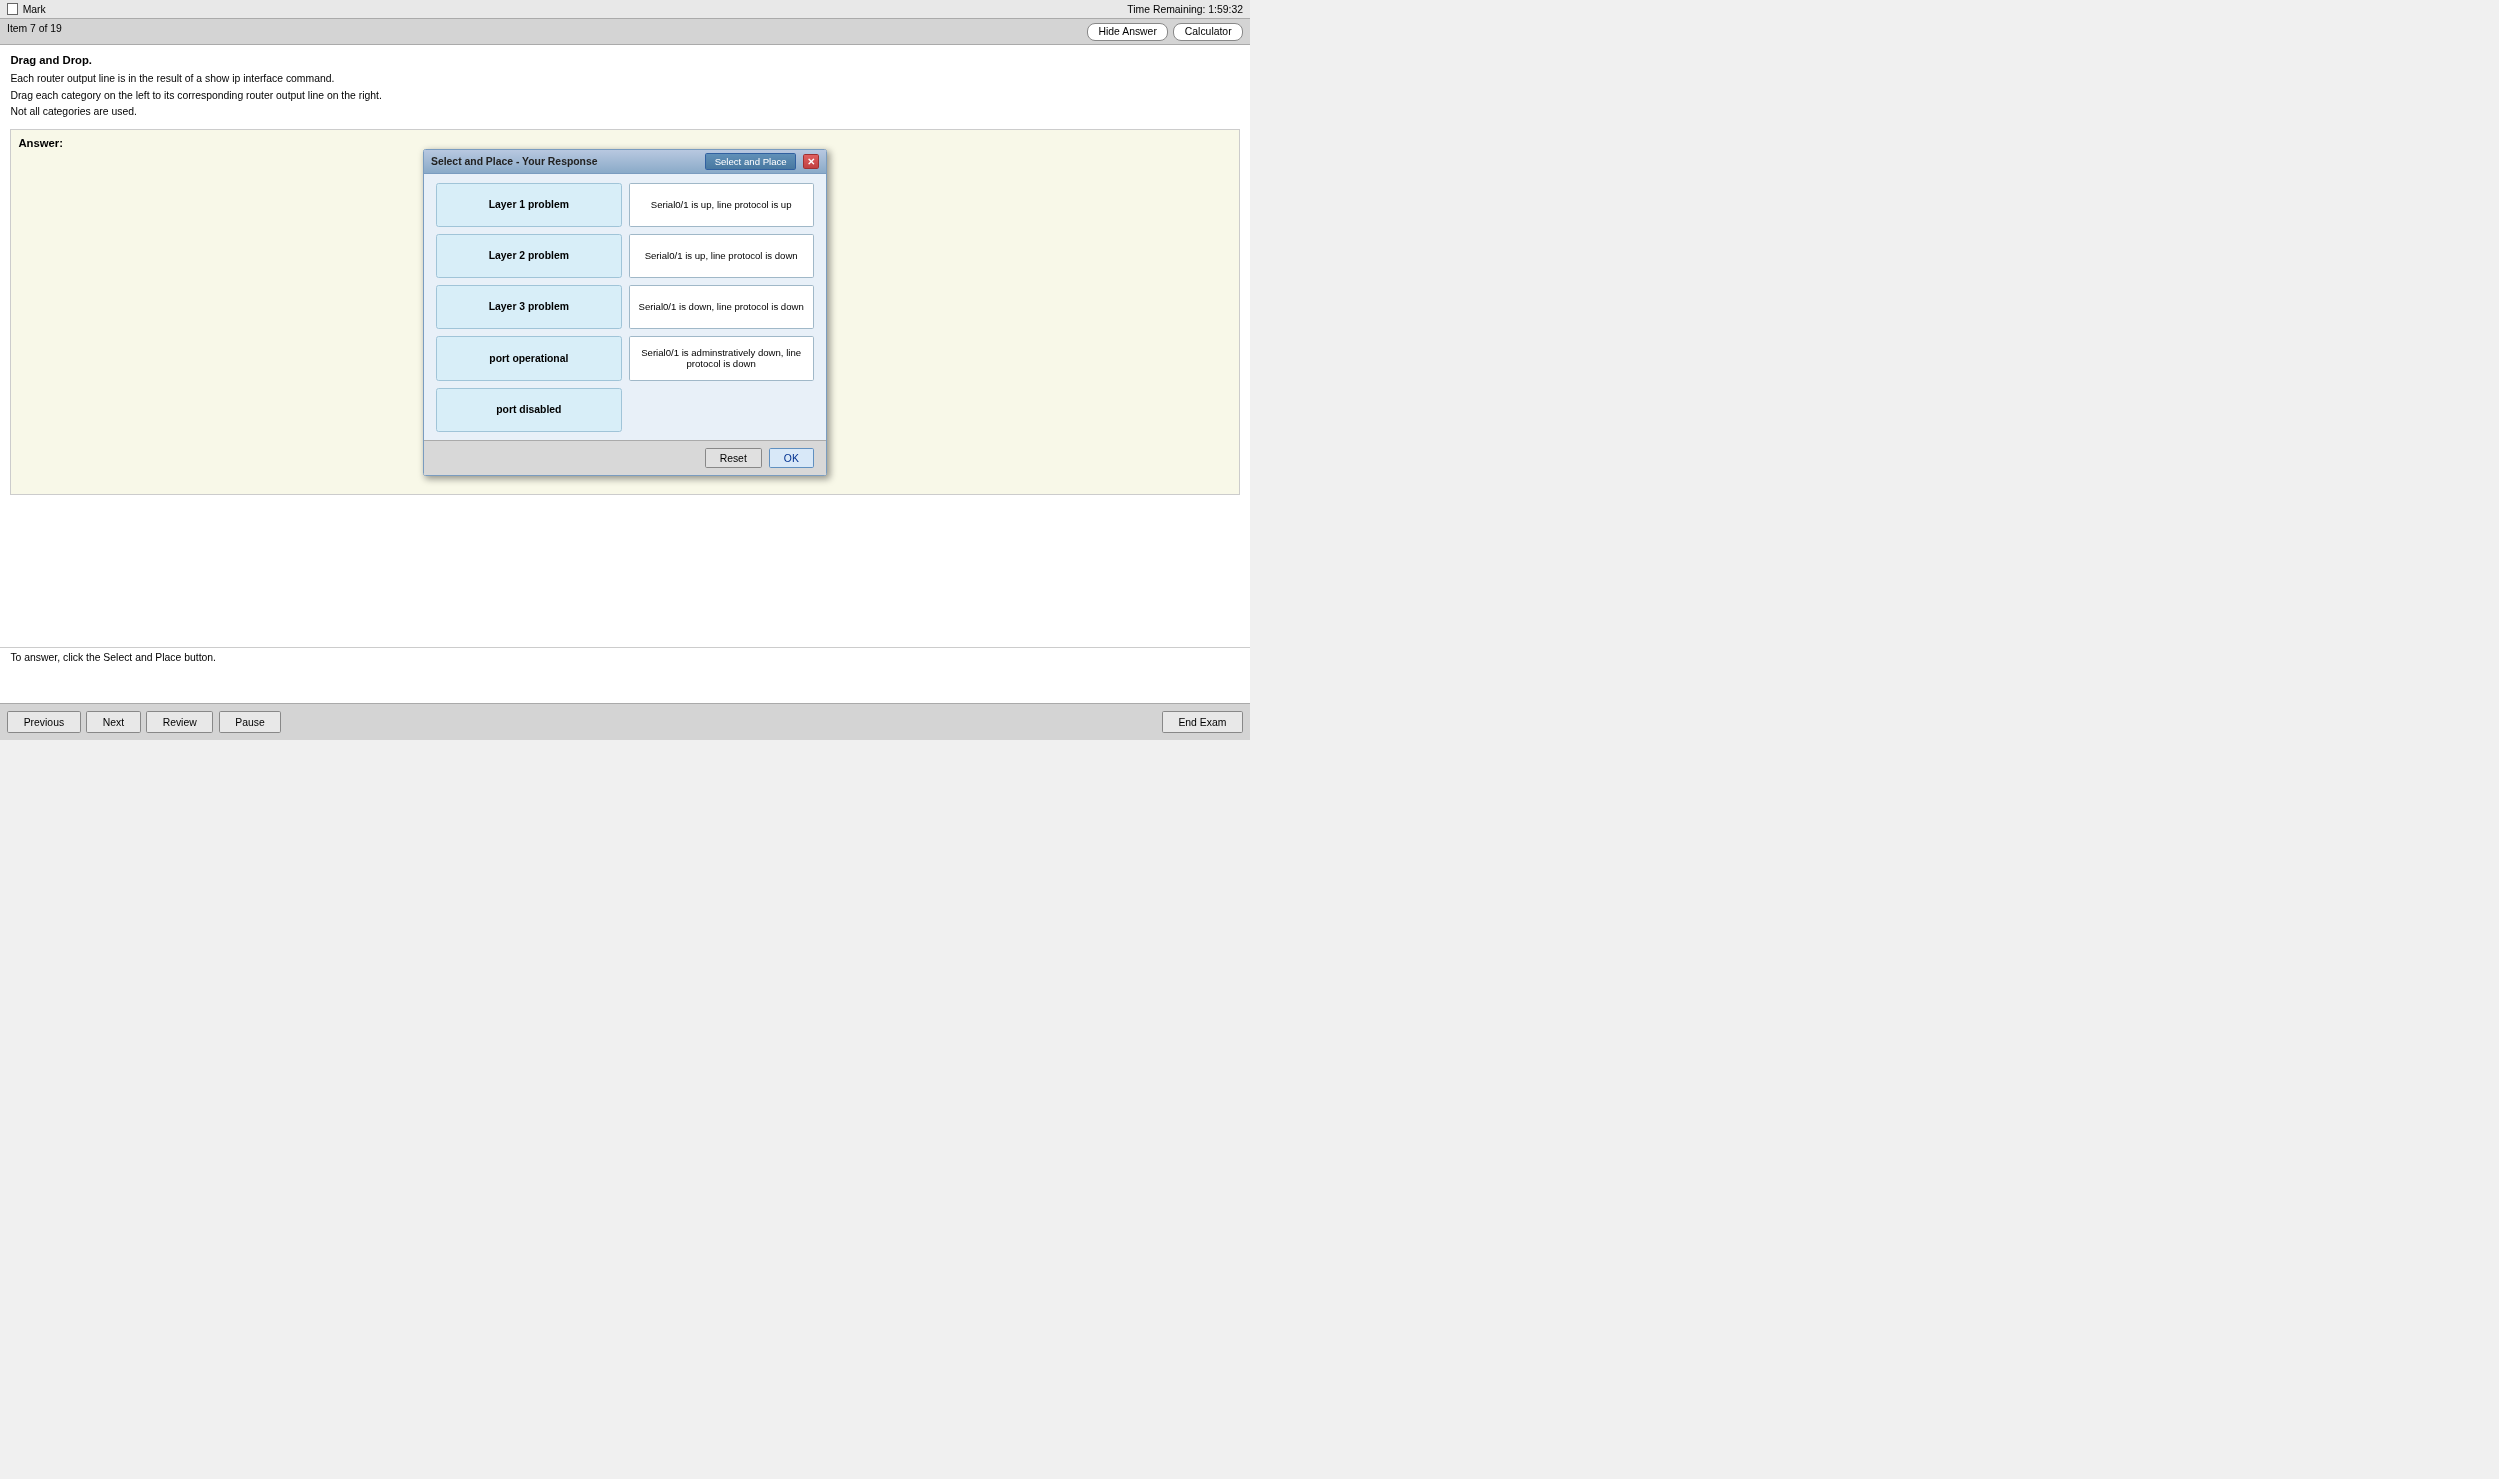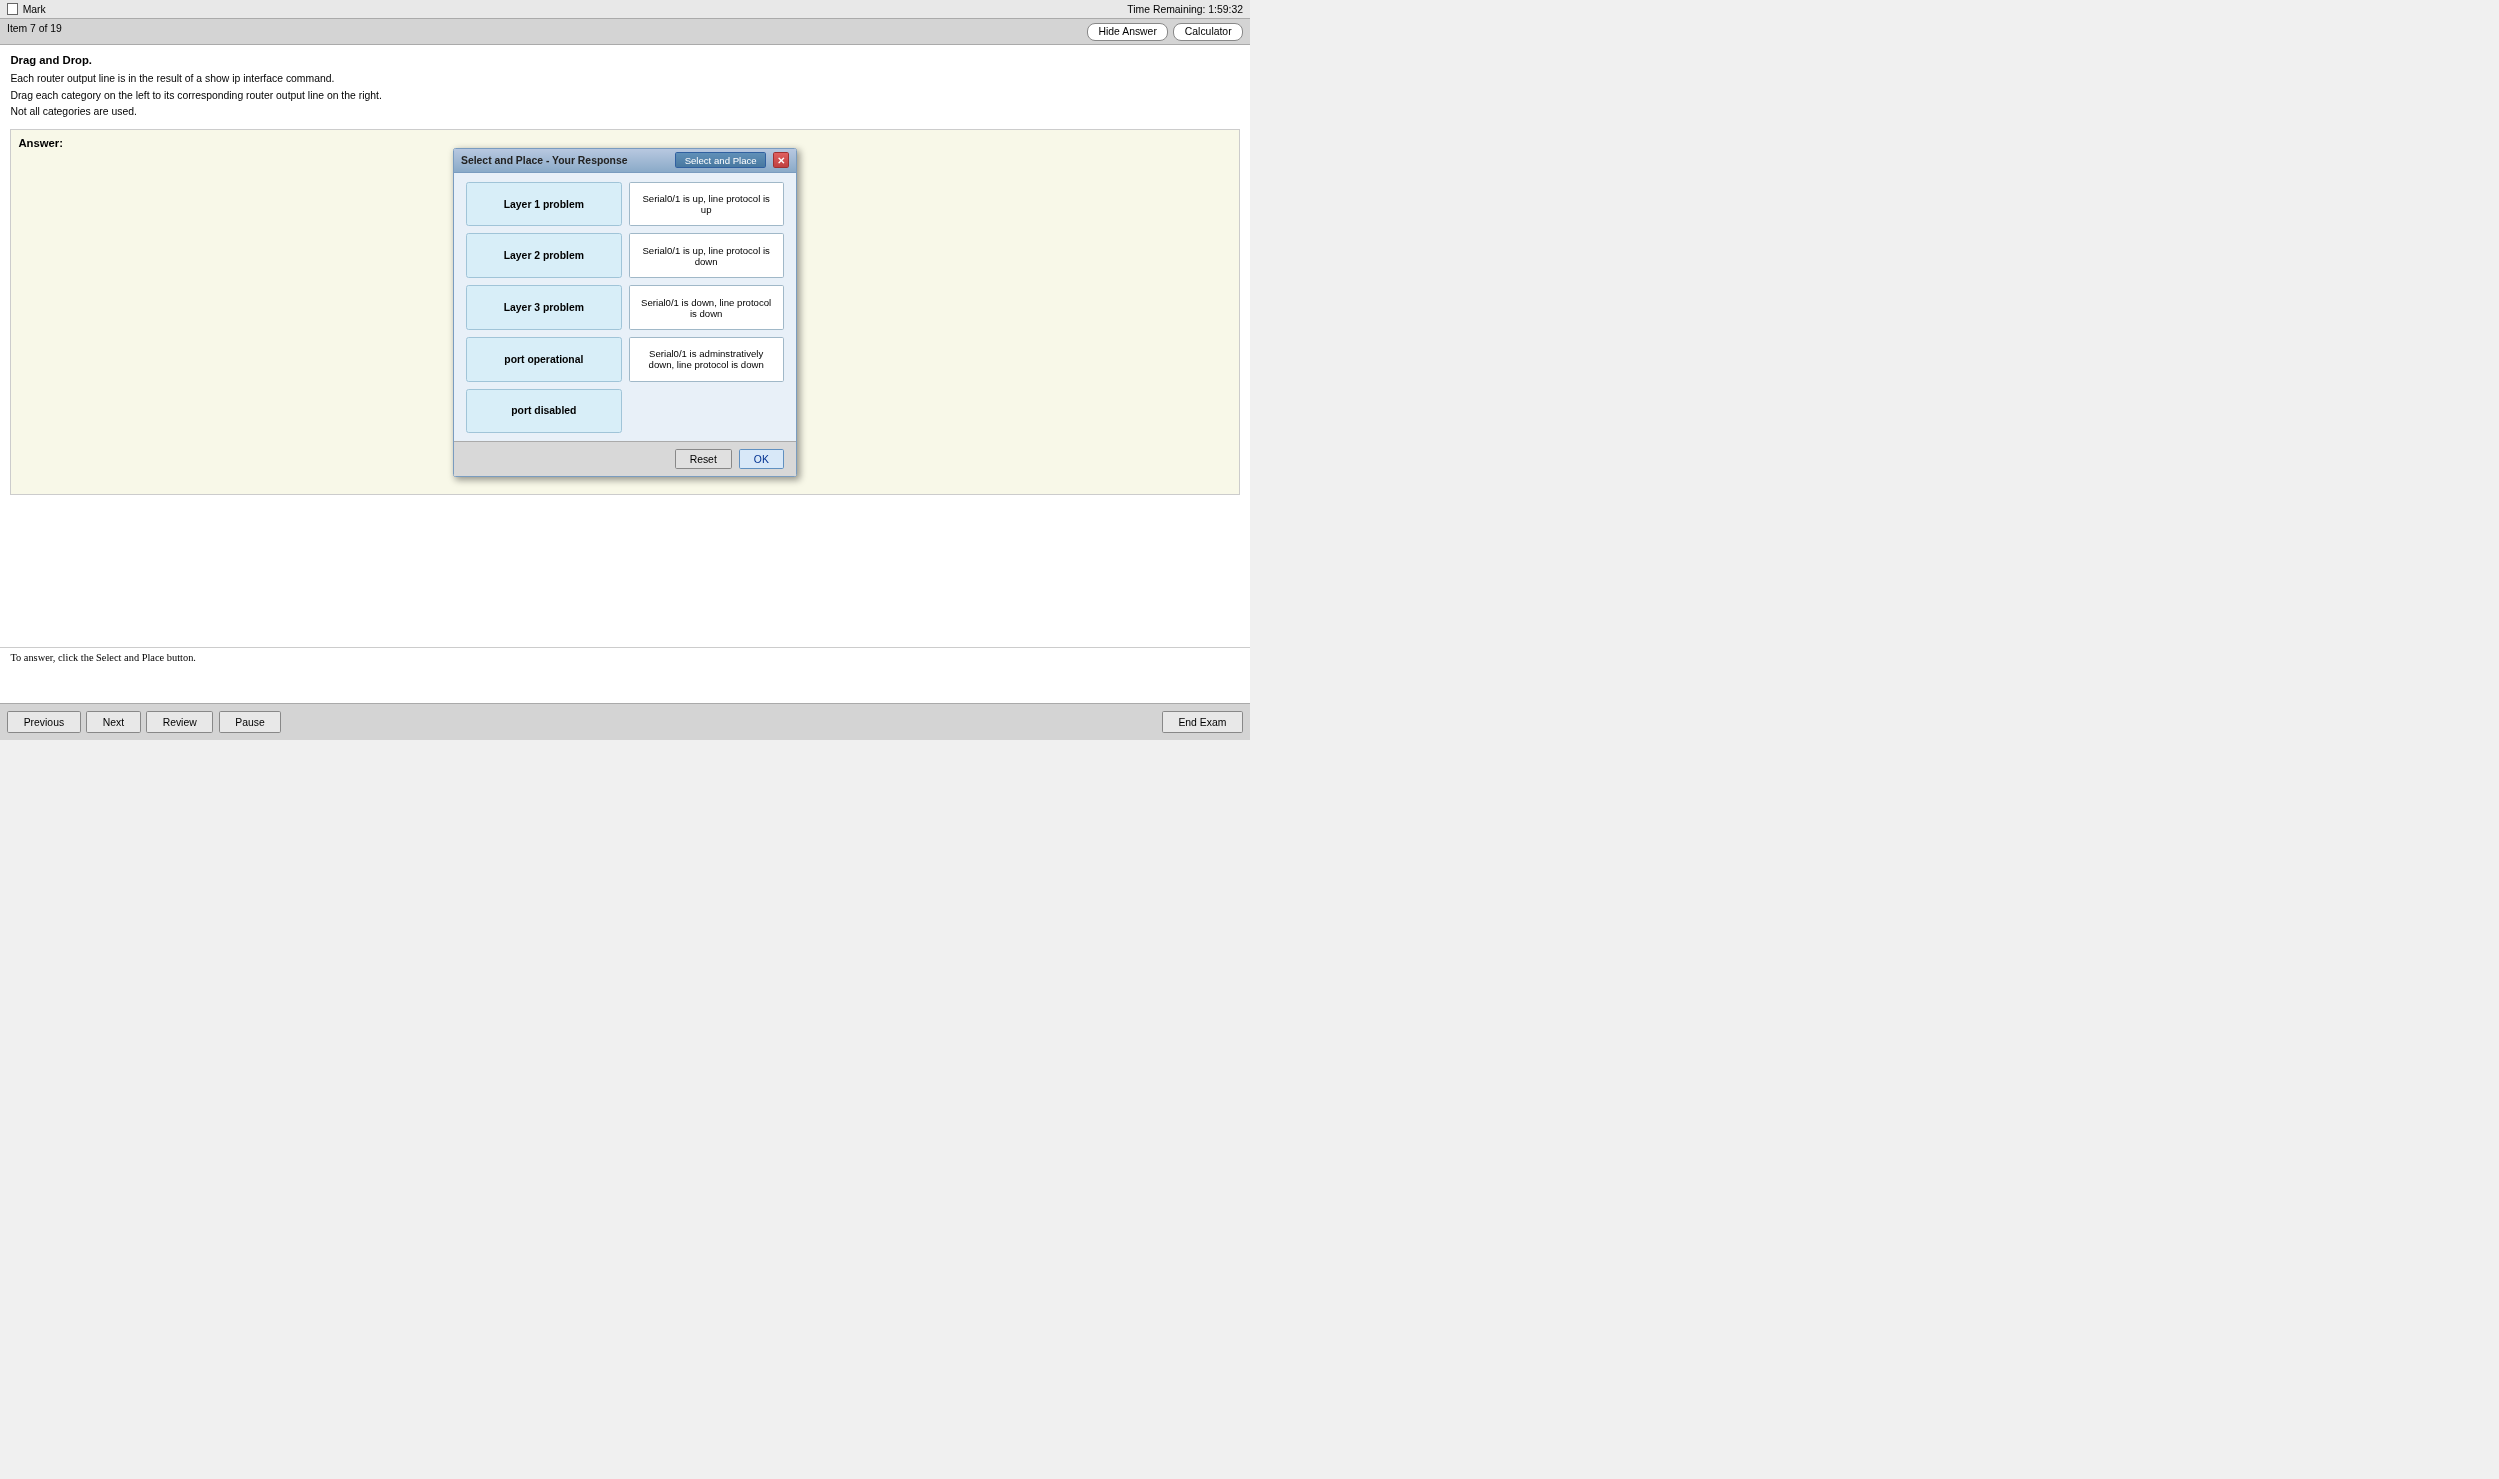--- a/index.html
+++ b/index.html
@@ -105,21 +105,21 @@
       align-items: center;
       justify-content: center;
       z-index: 100;
     }
 
     
     #modal {
       background: #e8f0f8;
       border: 1.7px solid #7a9cbf;
       border-radius: 2.6px;
-      width: 344px;
+      width: 404px;
       box-shadow: 2.6px 2.6px 7px rgba(0,0,0,0.4);
       position: relative;
     }
 
     #modal-titlebar {
       background: linear-gradient(to bottom, #b8c8e0, #8aaac8);
       padding: 3.5px 7px;
       display: flex;
       align-items: center;
       border-bottom: 0.9px solid #7a9cbf;
@@ -218,21 +218,20 @@
     
     #bottom-instruction {
       position: absolute;
       bottom: 37px;
       left: 0;
       right: 0;
       padding: 3.5px 10.4px;
       font-size: 10.4px;
       background: white;
       border-top: 0.9px solid #ccc;
-      font-family: Liberation Serif, serif;
     }
 
     
     #bottom-nav {
       position: absolute;
       bottom: 0;
       left: 0;
       right: 0;
       height: 37px;
       background: #d4d4d4;

